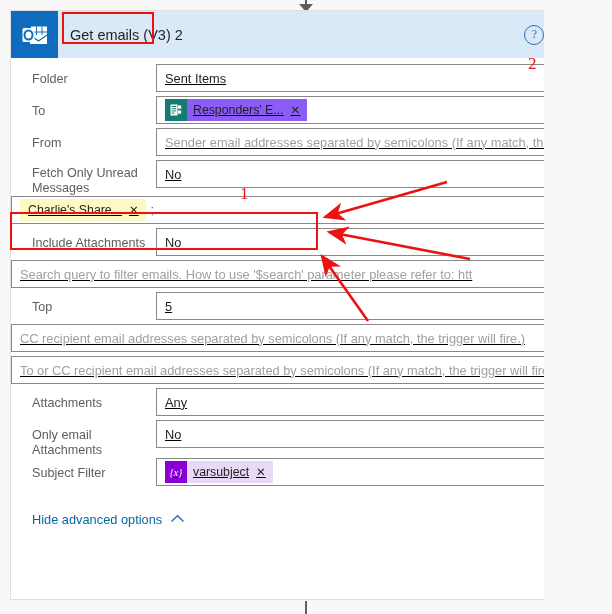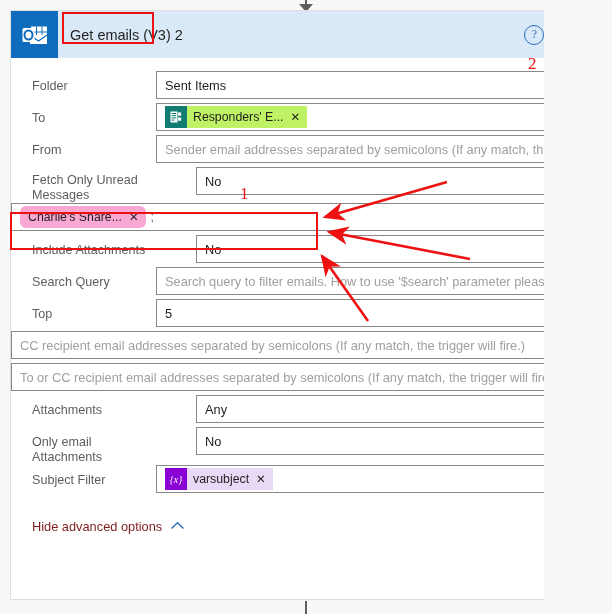--- a/index.html
+++ b/index.html
@@ -92,21 +92,21 @@
   .ellipsis {
     color: #201f1e;
     font-size: 19px;
     letter-spacing: 2.2px;
     line-height: 10px;
     padding-bottom: 6px;
   }
 
   
   .card-body {
-    padding-top: 13px;
+    padding-top: 6px;
   }
   .row {
     display: flex;
     align-items: flex-start;
     min-height: 32px;
     padding: 0 12px 0 0;
   }
   .row-label {
     width: 145px;
     flex: none;
@@ -116,39 +116,40 @@
     color: #605e5c;
     line-height: 15px;
     padding-top: 8px;
   }
   .row-label.tall { padding-top: 6px; }
   .field-wrap {
     flex: 1 1 auto;
     min-width: 0;
     display: flex;
     align-items: flex-end;
+    text-decoration: underline;
   }
   .field {
     flex: 1 1 auto;
     min-width: 0;
     height: 28px;
     border: 1px solid #8a8886;
     background: #ffffff;
     box-sizing: border-box;
     display: flex;
     align-items: center;
     padding: 0 8px;
     font-size: 12.8px;
     color: #201f1e;
     position: relative;
     overflow: hidden;
     white-space: nowrap;
   }
   .field.ph { color: #a19f9d; }
-  .field.has-chevron { padding-right: 34px; margin-left: 40px; }
+  .field.has-chevron { padding-right: 34px; }
   .chevron {
     position: absolute;
     right: 9px; top: 50%;
     transform: translateY(-50%);
     width: 13px; height: 13px;
   }
   .chevron svg { display: block; }
 
   
   .picker-btn {
@@ -166,23 +167,23 @@
 
   
   .token {
     display: inline-flex;
     align-items: center;
     height: 22px;
     font-size: 12.3px;
     color: #201f1e;
     white-space: nowrap;
   }
-  .token-forms { background: #bef264; }
+  .token-forms { background: #8b5cf6; }
   .token-var   { background: #e8d9f7; }
-  .token-plain { background: #f9a8d4; border-radius: 6px; }
+  .token-plain { background: #fef9c3; }
   .token-icon {
     width: 22px; height: 22px;
     display: flex; align-items: center; justify-content: center;
     flex: none;
   }
   .tok-forms-ic { background: #127c72; }
   .tok-var-ic   { background: #8a00d4; color: #ffffff;
                   font-size: 10px; font-family: "Liberation Serif", serif;
                   font-style: italic; }
   .token-text { padding: 0 7px 0 6px; }
@@ -193,21 +194,21 @@
     color: #201f1e;
   }
   .semi { padding-left: 5px; color: #605e5c; font-size: 12.5px; }
 
   
   .adv-link {
     display: flex;
     align-items: center;
     gap: 8px;
     padding: 22px 0 0 21px;
-    color: #7f1d1d;
+    color: #0369a1;
     font-size: 12.8px;
     cursor: pointer;
   }
 
   
   .anno-box {
     position: absolute;
     border: 2.5px solid #ee1111;
     box-sizing: border-box;
     pointer-events: none;
@@ -340,21 +341,20 @@
             <span class="chevron">
               <svg width="13" height="13" viewBox="0 0 13 13">
                   <path d="M2 4.5 L6.5 9 L11 4.5" fill="none" stroke="#1a6ef0" stroke-width="1.6"></path>
                 </svg>
             </span>
           </div>
         </div>
       </div>
 
       <div class="row">
-        <div class="row-label">Search Query</div>
         <div class="field-wrap">
           <div class="field ph">Search query to filter emails. How to use '$search' parameter please refer to: htt</div>
         </div>
       </div>
 
       <div class="row">
         <div class="row-label">Top</div>
         <div class="field-wrap">
           <div class="field">5</div>
         </div>

